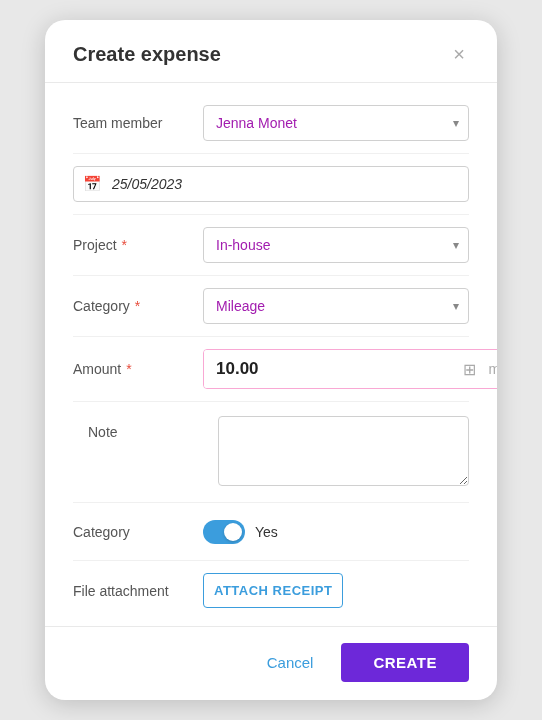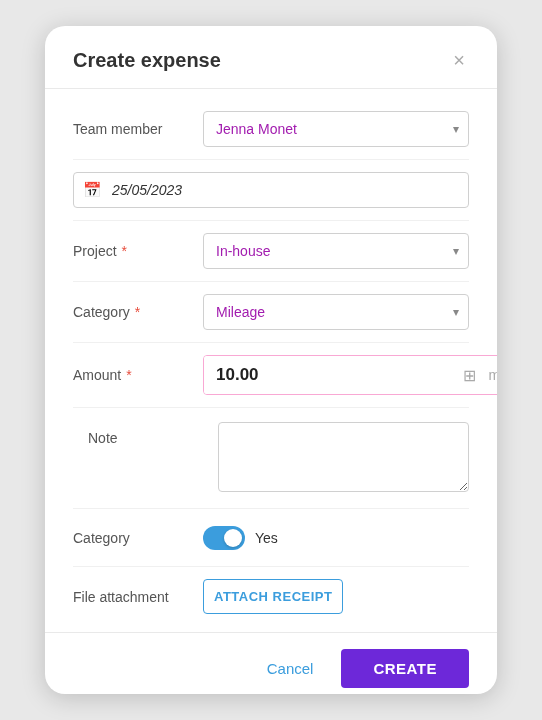--- a/index.html
+++ b/index.html
@@ -209,21 +209,21 @@
       padding: 9px 10px;
       font-size: 13px;
       font-weight: 600;
       letter-spacing: 0.5px;
       cursor: pointer;
     }
     .dialog-footer {
       display: flex;
       justify-content: flex-end;
       align-items: center;
-      padding: 16px 28px 6px 28px;
+      padding: 16px 28px 18px 28px;
       border-top: 1px solid #e9e9e9;
       gap: 12px;
     }
     .cancel-btn {
       background: none;
       border: none;
       color: #3b9ddd;
       font-size: 15px;
       cursor: pointer;
       padding: 10px 16px;

